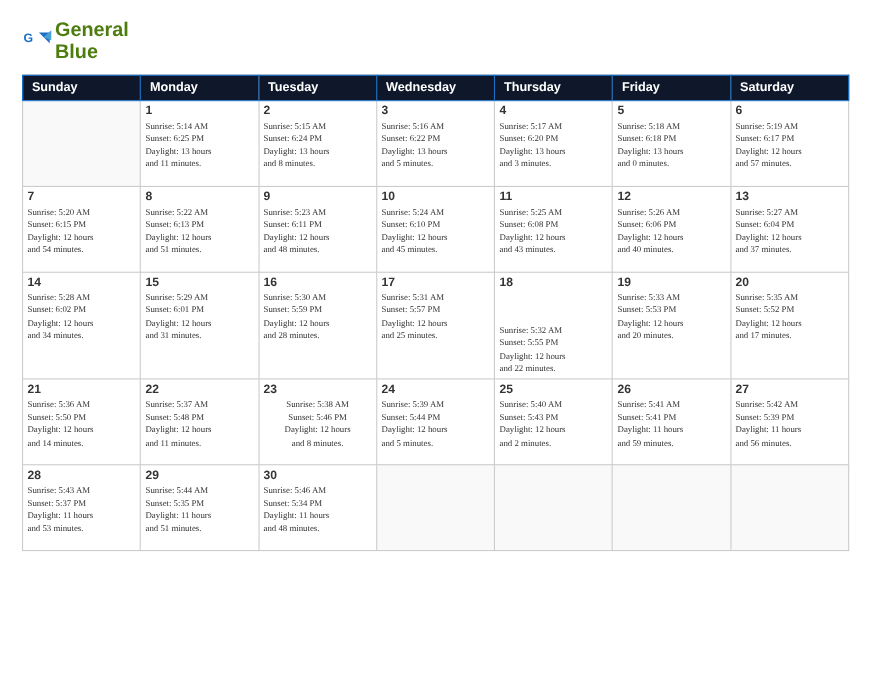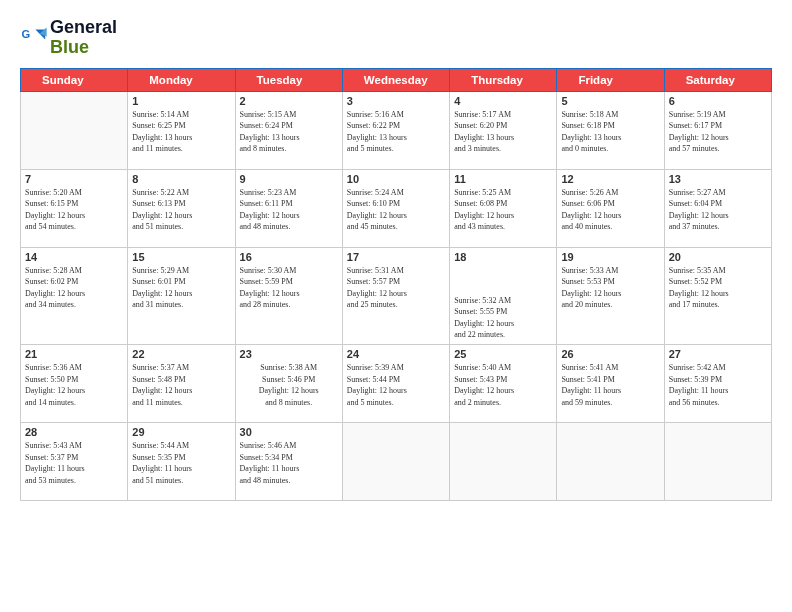--- a/index.html
+++ b/index.html
@@ -26,21 +26,21 @@
       display: flex;
       align-items: center;
     }
     .logo-text {
       font-size: 18px;
       font-weight: bold;
       color: #333;
       line-height: 1.1;
     }
     .logo-text span {
-      color: #0f172a;
+      color: #4d7c0f;
     }
     .logo-icon {
       width: 28px;
       height: 28px;
       margin-right: 2px;
     }
     .title-block {
       text-align: right;
     }
     .month-title {
@@ -53,25 +53,25 @@
       font-size: 15px;
       color: #555;
       margin-top: 2px;
     }
     .calendar {
       width: 100%;
       border-collapse: collapse;
       table-layout: fixed;
     }
     .calendar th {
-      background: #ef4444;
+      background: #0f172a;
       color: #fff;
       font-size: 11.5px;
       font-weight: bold;
-      padding: 5px 21px;
+      padding: 5px 8px;
       text-align: left;
       border: 1px solid #1a6fc4;
     }
     .calendar td {
       vertical-align: top;
       border: 1px solid #ccc;
       padding: 3px 4px;
       font-size: 8.5px;
       color: #333;
       height: 78px;

